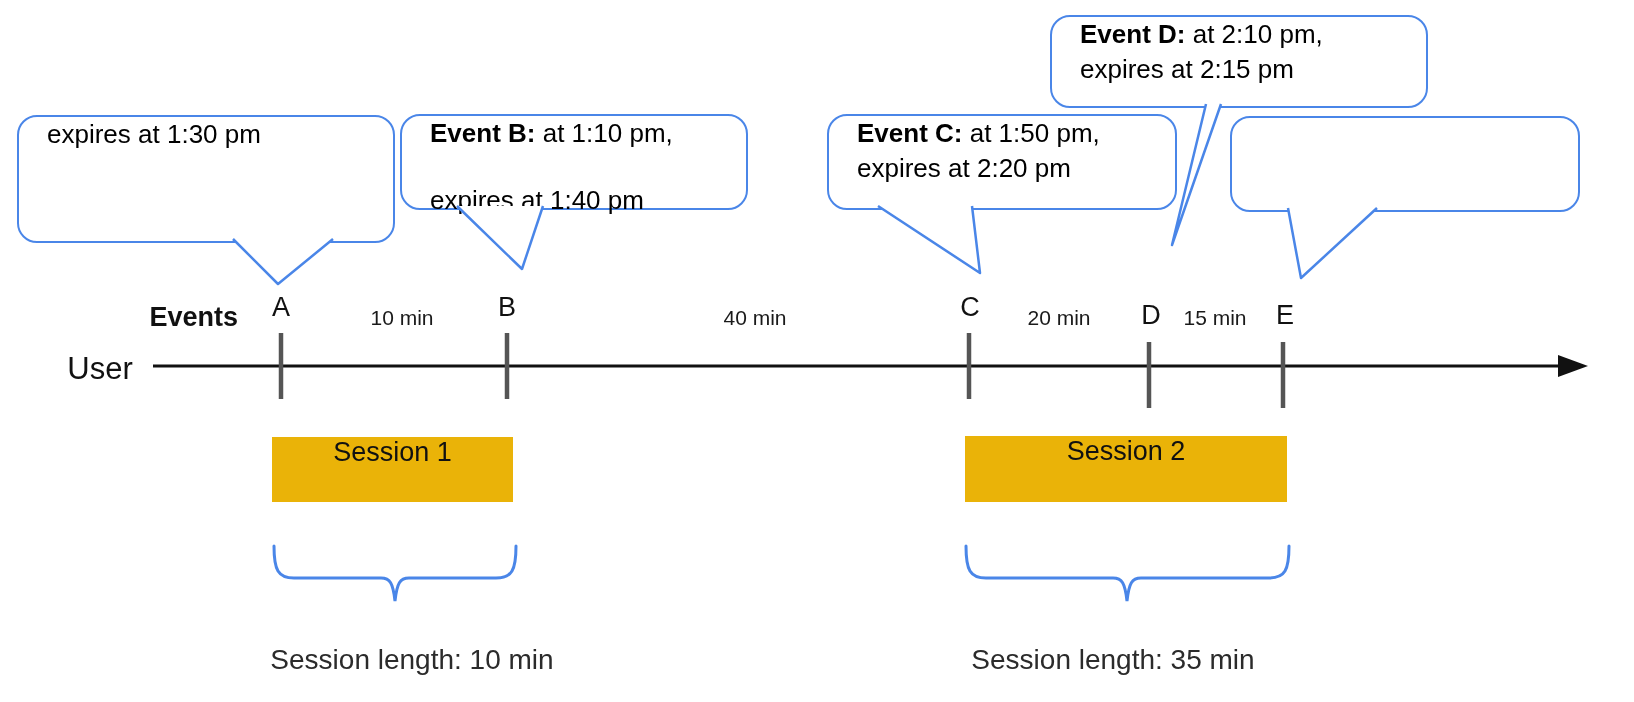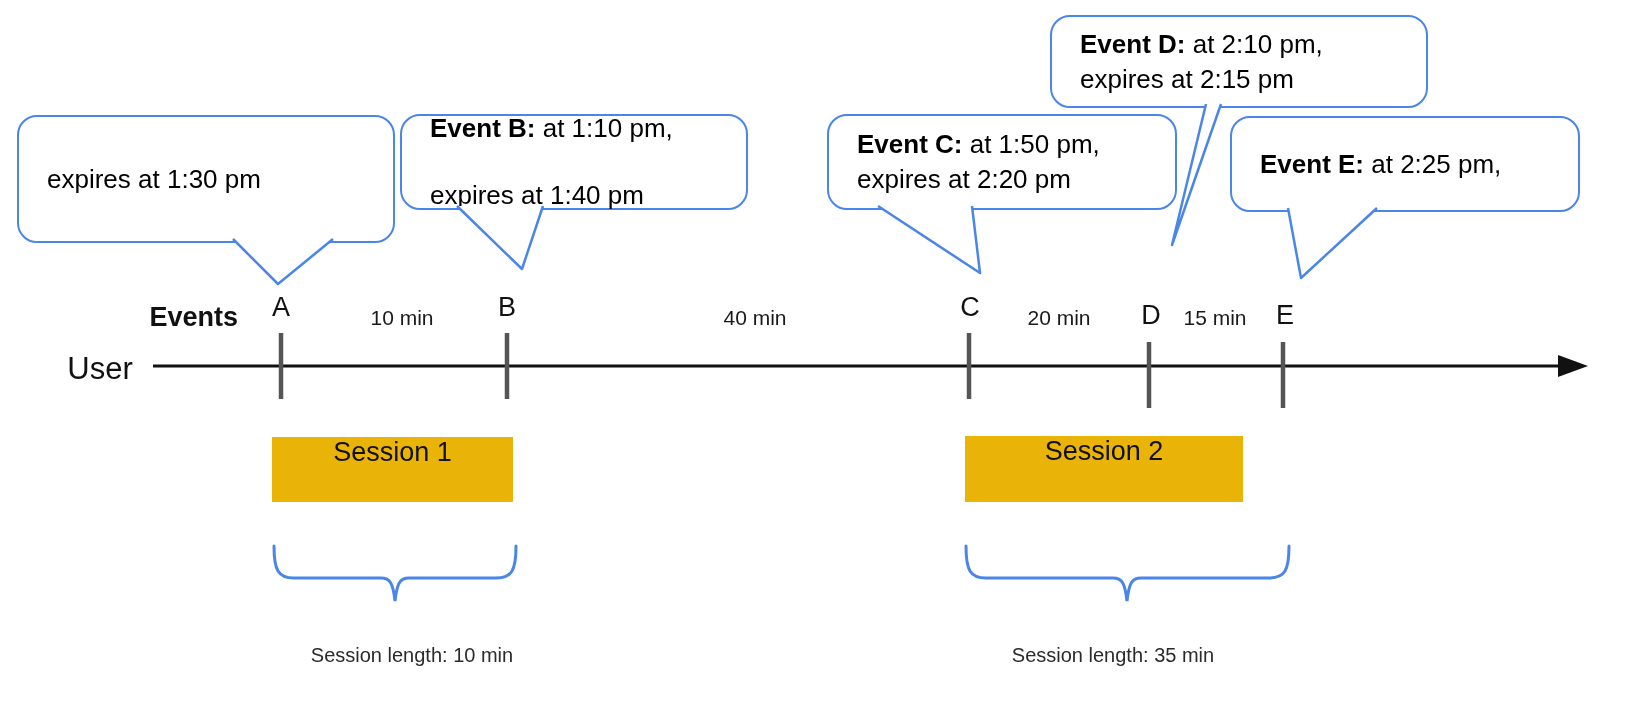--- a/index.html
+++ b/index.html
@@ -16,21 +16,21 @@
     position: absolute;
     box-sizing: border-box;
     background: #ffffff;
     border: 2.5px solid #4a86e8;
     border-radius: 20px;
     font-size: 26px;
     line-height: 35px;
     color: #000000;
     display: flex;
     flex-direction: column;
-    justify-content: center;
+    justify-content: flex-start;
     padding: 0 16px 0 28px;
     z-index: 2;
   }
   .bubble b { font-weight: 700; }
   svg.overlay {
     position: absolute;
     left: 0; top: 0;
     width: 1634px; height: 702px;
     z-index: 3;
     pointer-events: none;
@@ -60,21 +60,21 @@
     display: flex;
     justify-content: center;
     font-size: 27px;
     color: #111111;
     z-index: 1;
   }
   .session-length {
     position: absolute;
     width: 420px;
     text-align: center;
-    font-size: 20px;
+    font-size: 28px;
     color: #2b2b2b;
   }
 </style>
 </head>
 <body>
 
 <div id="canvas">
 
   <div class="bubble" style="left:17px; top:115px; width:378px; height:128px;">
     <div>expires at 1:30 pm</div>
@@ -89,41 +89,40 @@
     <div><b>Event C:</b><span> at 1:50 pm,</span></div>
     <div>expires at 2:20 pm</div>
   </div>
 
   <div class="bubble" style="left:1050px; top:15px; width:378px; height:93px;">
     <div><b>Event D:</b><span> at 2:10 pm,</span></div>
     <div>expires at 2:15 pm</div>
   </div>
 
   <div class="bubble" style="left:1230px; top:116px; width:350px; height:96px;">
-    <div><b>Event E:</b><span> at 2:25 pm,</span></div>
   </div>
 
   <div class="label events-label">Events</div>
   <div class="label user-label">User</div>
 
   <div class="tick-label" style="left:241px;  top:292px;">A</div>
   <div class="tick-label" style="left:467px;  top:292px;">B</div>
   <div class="tick-label" style="left:930px;  top:292px;">C</div>
   <div class="tick-label" style="left:1111px; top:300px;">D</div>
   <div class="tick-label" style="left:1245px; top:300px;">E</div>
 
   <div class="interval-label" style="left:342px;  top:306px;">10 min</div>
   <div class="interval-label" style="left:695px;  top:306px;">40 min</div>
   <div class="interval-label" style="left:999px;  top:306px;">20 min</div>
   <div class="interval-label" style="left:1155px; top:306px;">15 min</div>
 
   <div class="session-box" style="left:272px; top:437px; width:241px; height:65px;">
     <span>Session 1</span>
   </div>
-  <div class="session-box" style="left:965px; top:436px; width:278px; height:66px;">
+  <div class="session-box" style="left:965px; top:436px; width:322px; height:66px;">
     <span>Session 2</span>
   </div>
 
   <div class="session-length" style="left:202px; top:644px;">Session length: 10 min</div>
   <div class="session-length" style="left:903px; top:644px;">Session length: 35 min</div>
 
   <svg class="overlay" viewBox="0 0 1634 702">
 
     <path d="M 233 239 L 278 284 L 333 239" fill="#ffffff" stroke="#4a86e8" stroke-width="2.5" stroke-linejoin="round"></path>
     <path d="M 457 206 L 522 269 L 543 206" fill="#ffffff" stroke="#4a86e8" stroke-width="2.5" stroke-linejoin="round"></path>

